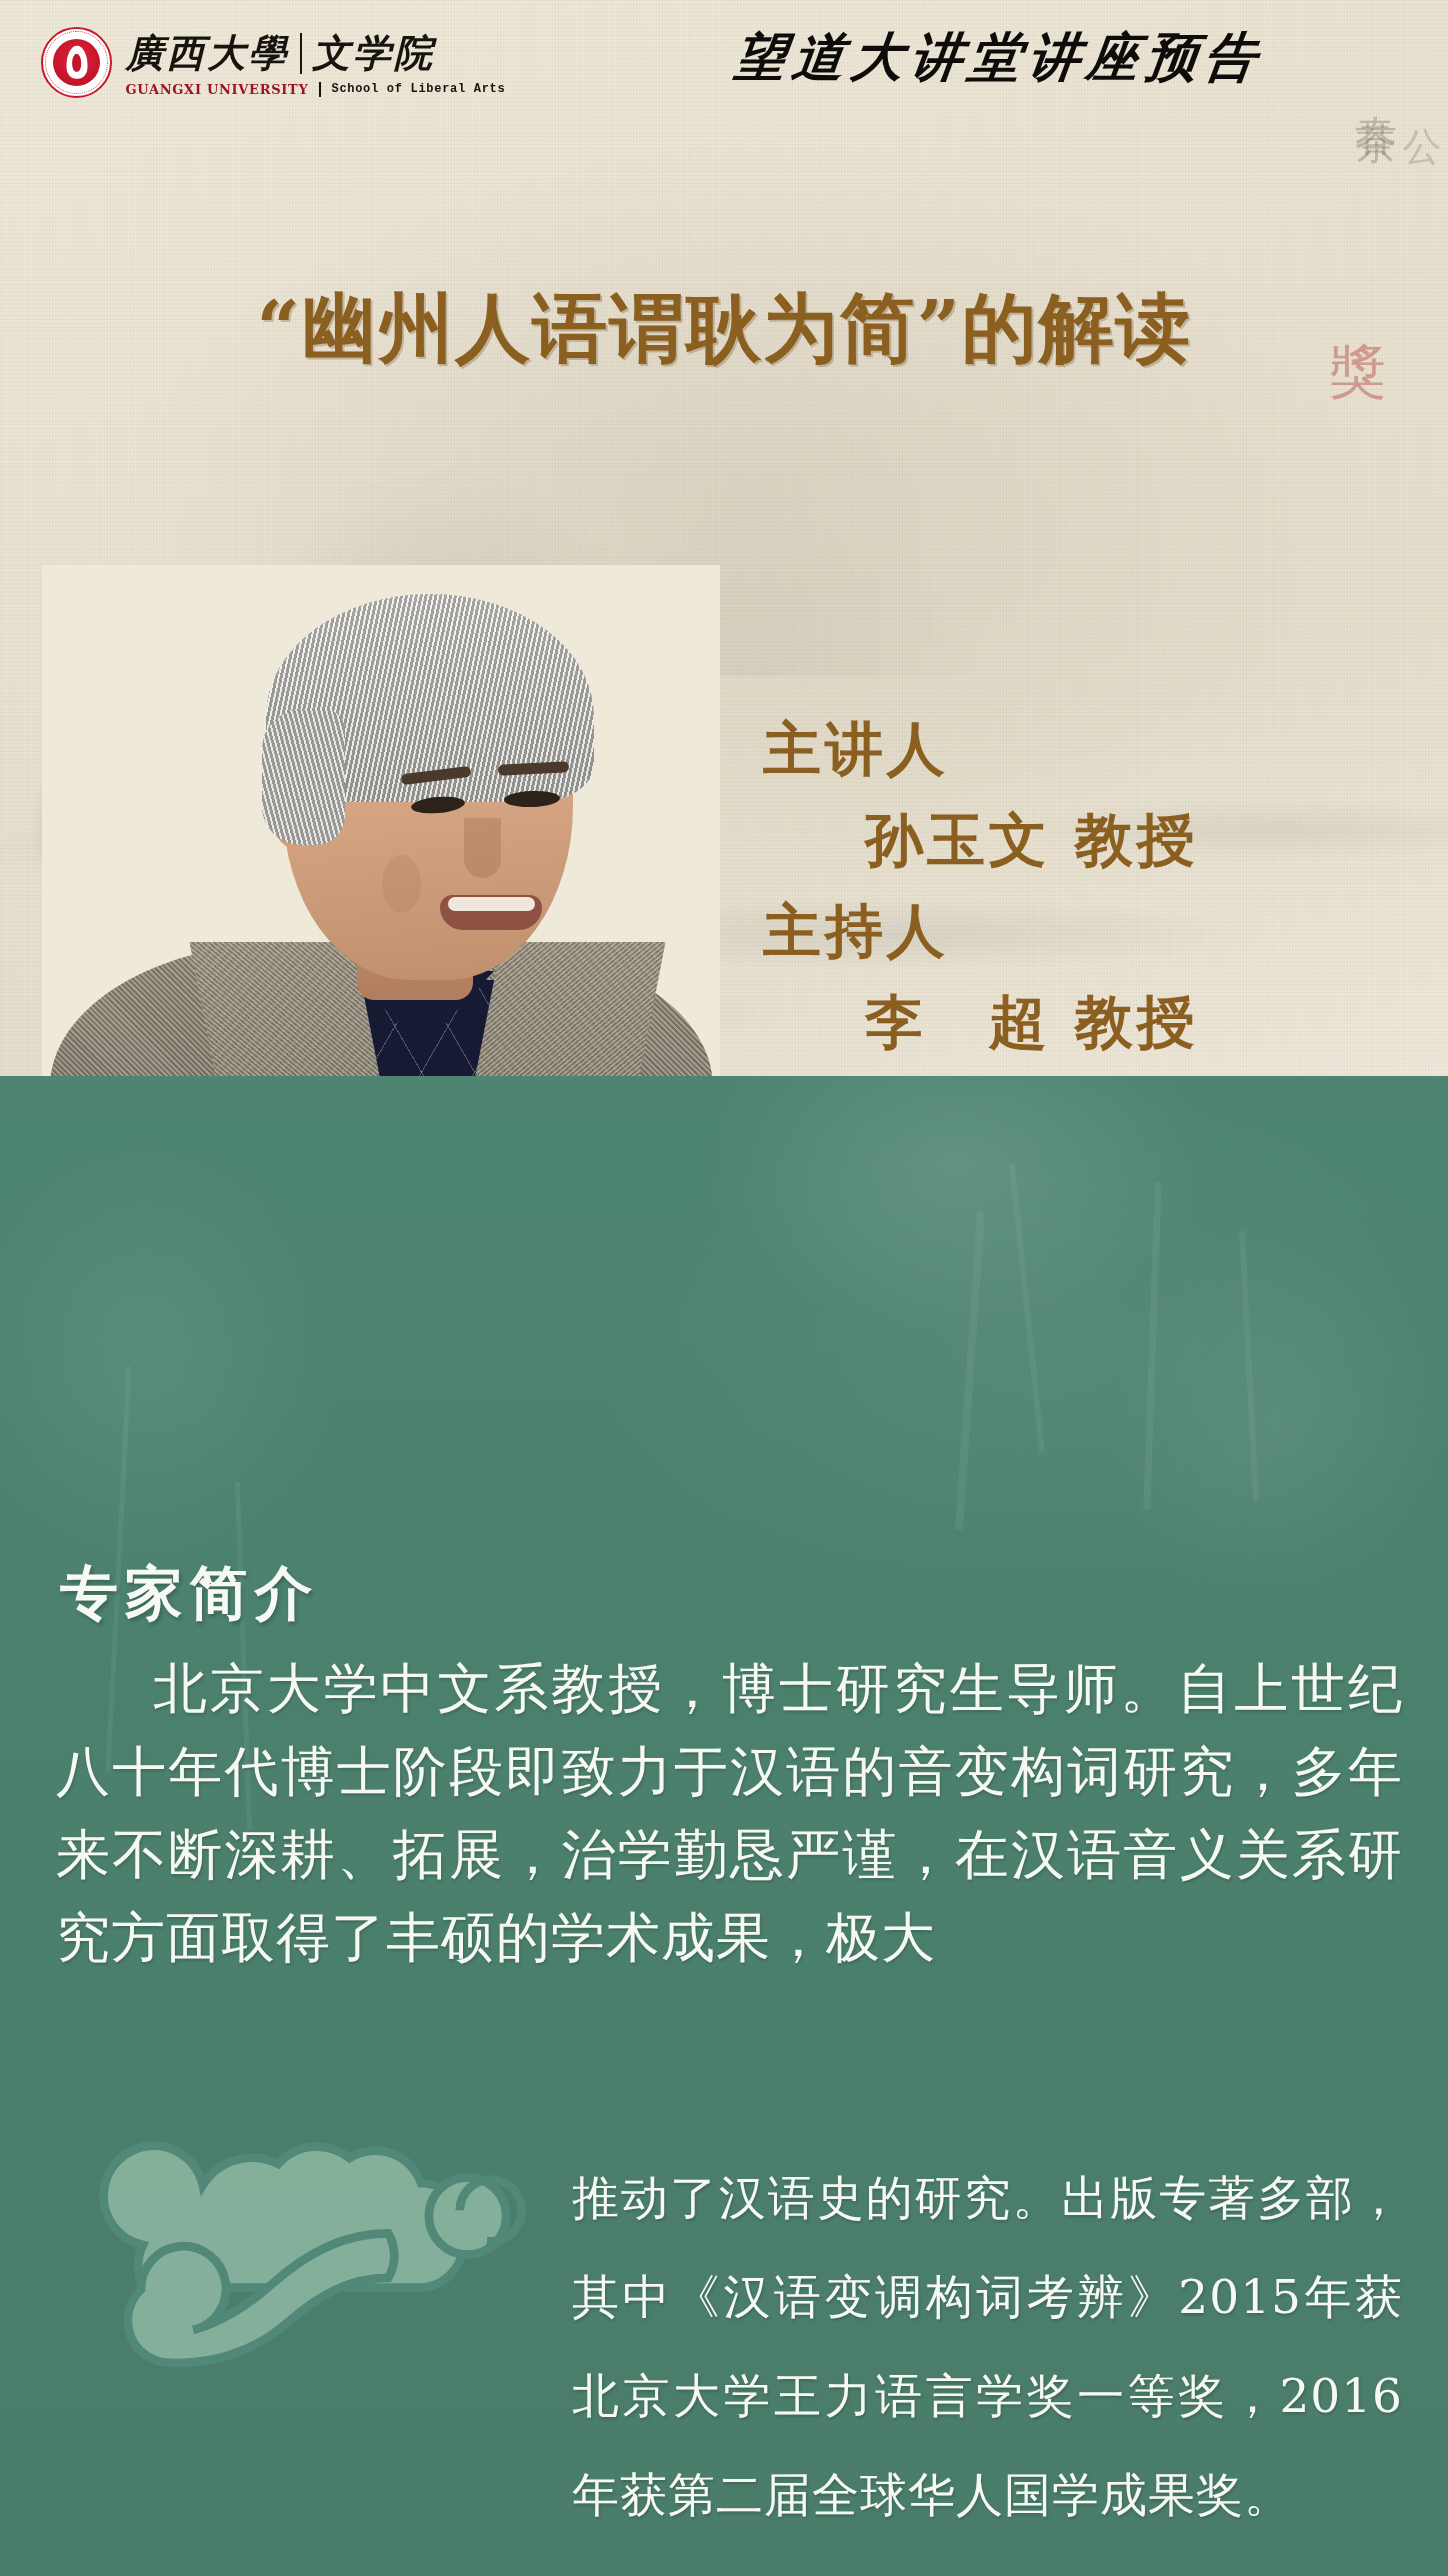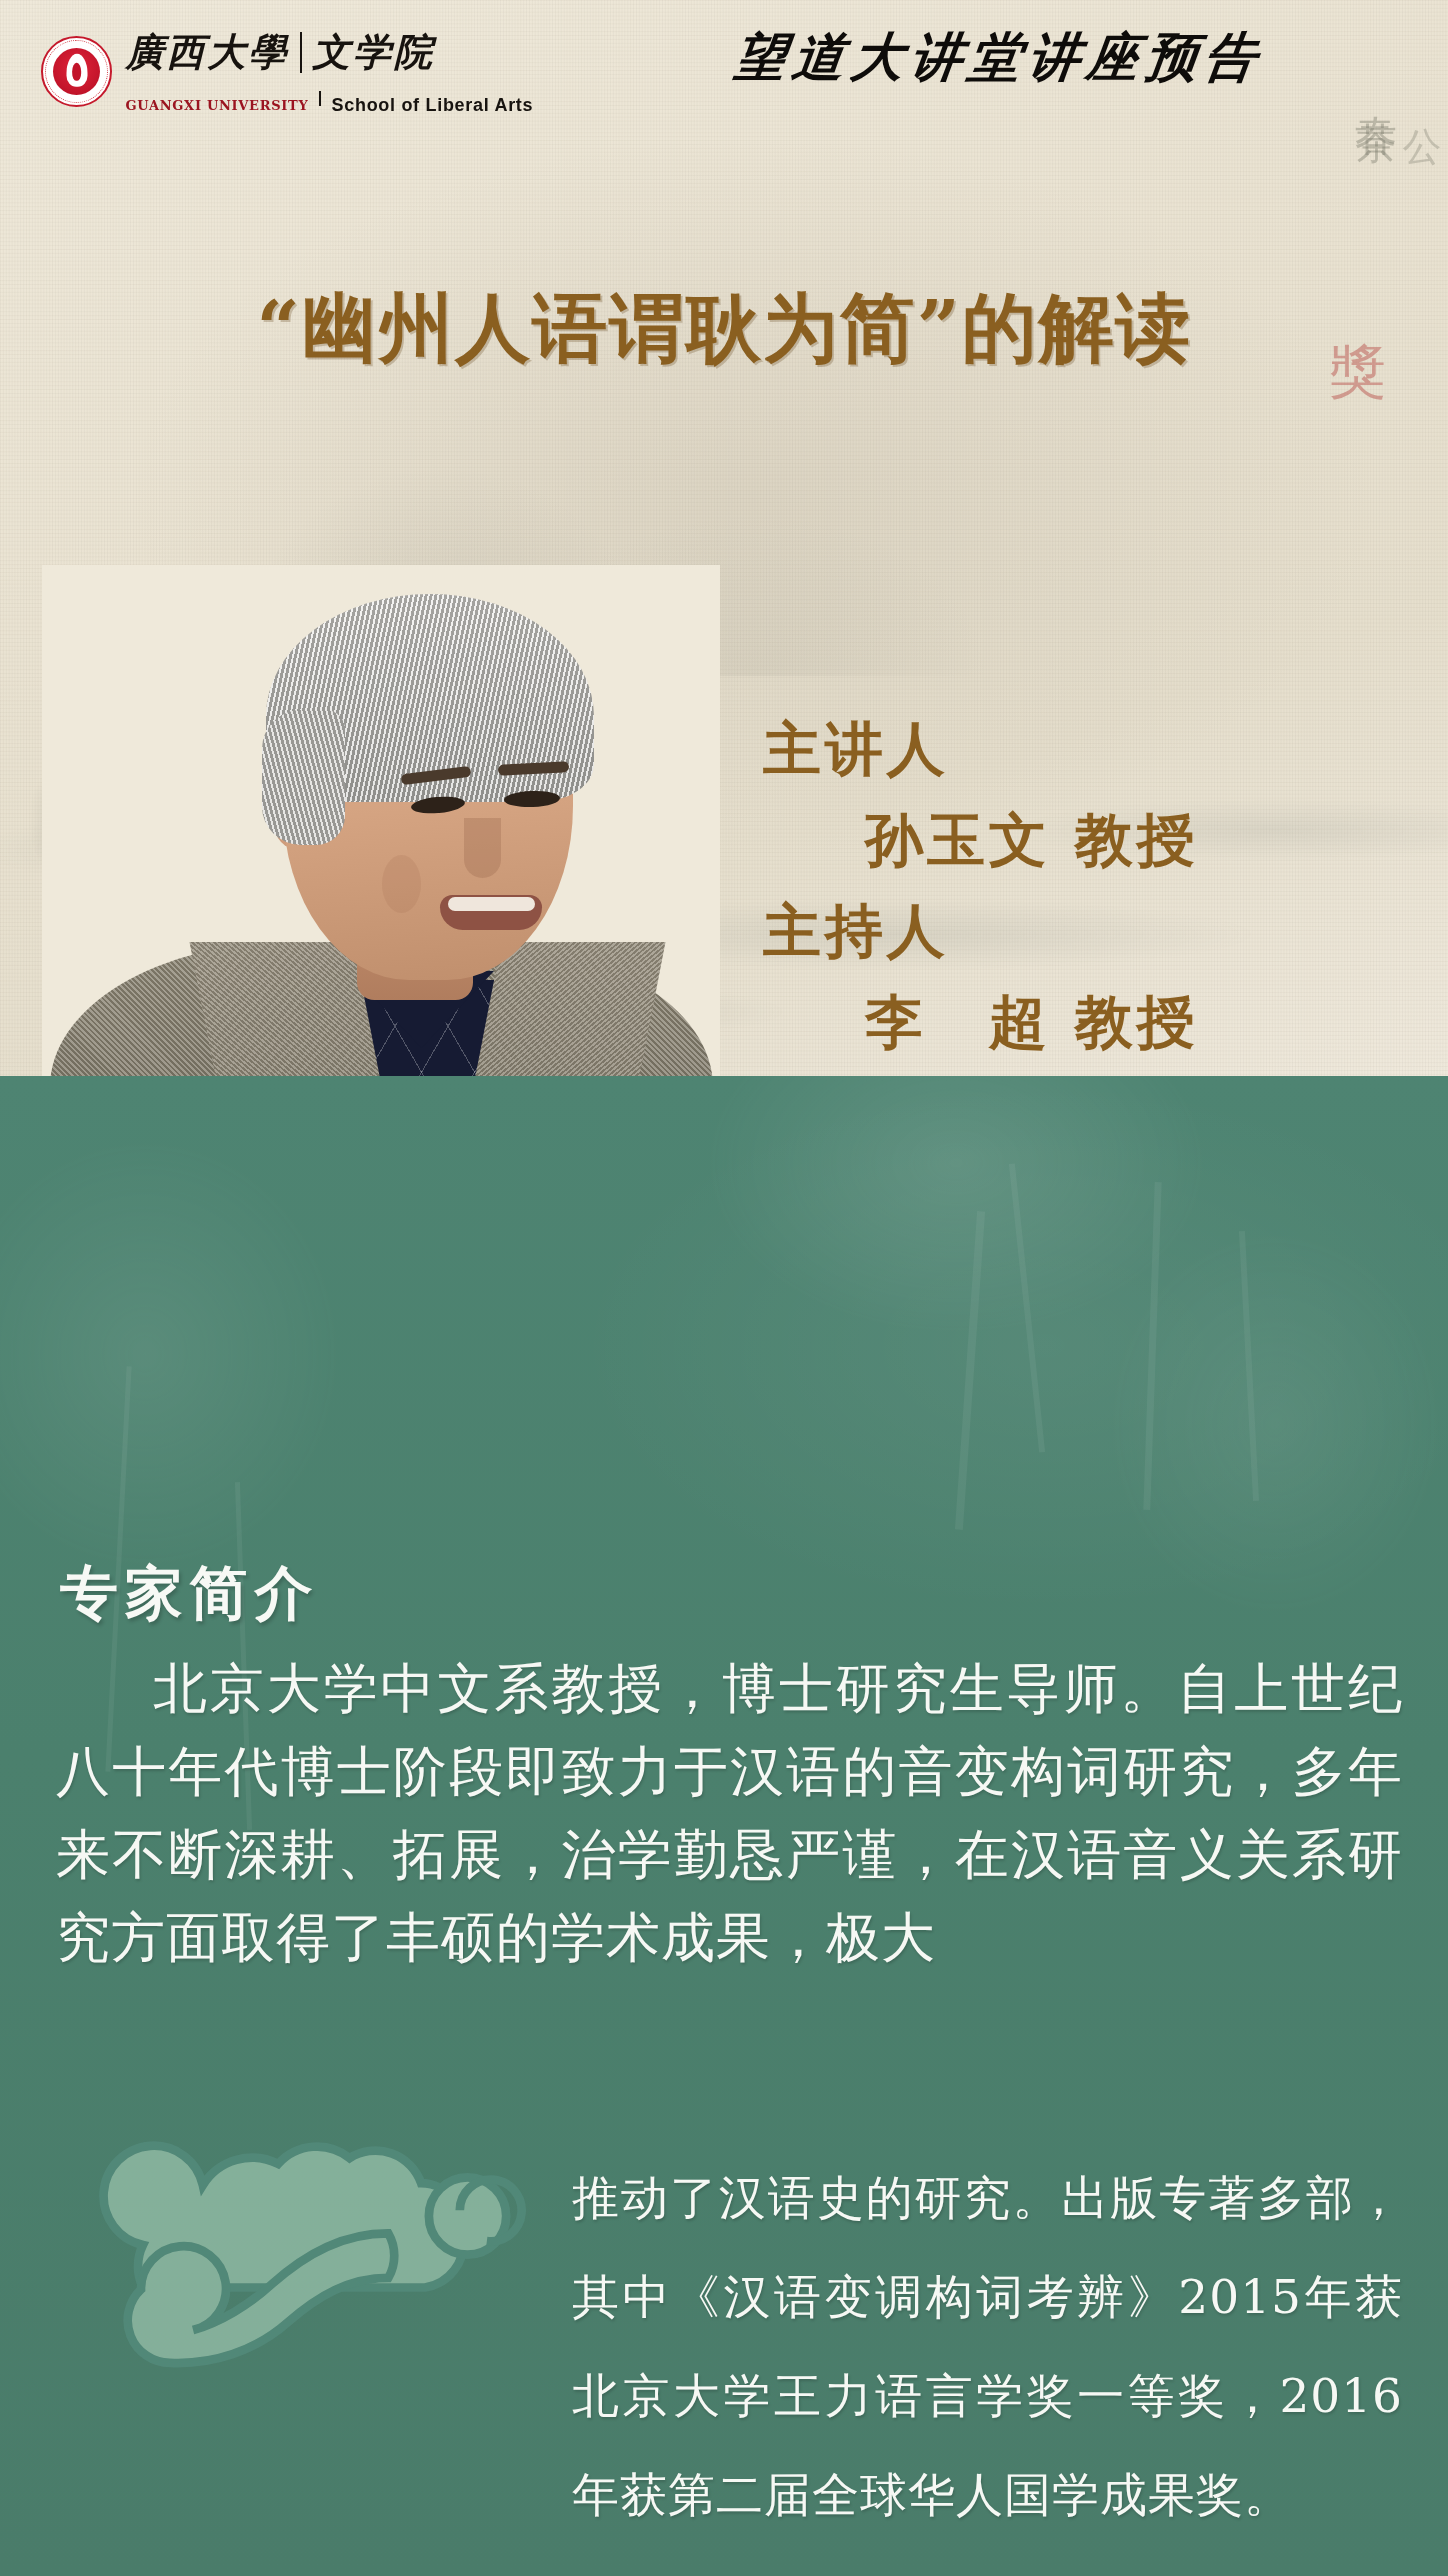--- a/index.html
+++ b/index.html
@@ -102,23 +102,23 @@
   .logo-cn{display:flex;align-items:center;}
   .logo-cn .cn1,.logo-cn .cn2{
     font-family:"DejaVu Serif","Liberation Serif",serif;
     font-size:38px;font-weight:700;color:#17130f;letter-spacing:2.9px;
     font-style:italic;
   }
   .logo-div{width:1.9px;height:41px;background:#17130f;margin:0 10.6px;}
   .logo-en{display:flex;align-items:center;}
   .logo-en .en1,.logo-en .en2{
     font-family:"DejaVu Serif","Liberation Serif",serif;
-    font-size:13px;color:#9b1420;letter-spacing:0.7px;font-weight:600;margin-top:14px;
-  }
-  .logo-en .en2{color:#17130f;font-family:Liberation Sans, sans-serif;font-size:18px;}
+    font-size:13px;color:#9b1420;letter-spacing:0.7px;font-weight:600;
+  }
+  .logo-en .en2{color:#17130f;font-family:Liberation Mono, monospace;font-size:12px;}
   .logo-div2{width:1.9px;height:14.5px;background:#17130f;margin:0 10.6px;}
 
   .banner-title{
     position:absolute;left:734px;top:23px;
     font-family:"DejaVu Serif","Liberation Serif",serif;
     font-size:52px;font-weight:700;font-style:italic;color:#0e0c0a;
     letter-spacing:6.8px;white-space:nowrap;
     transform:skewX(-7deg);
   }
 

